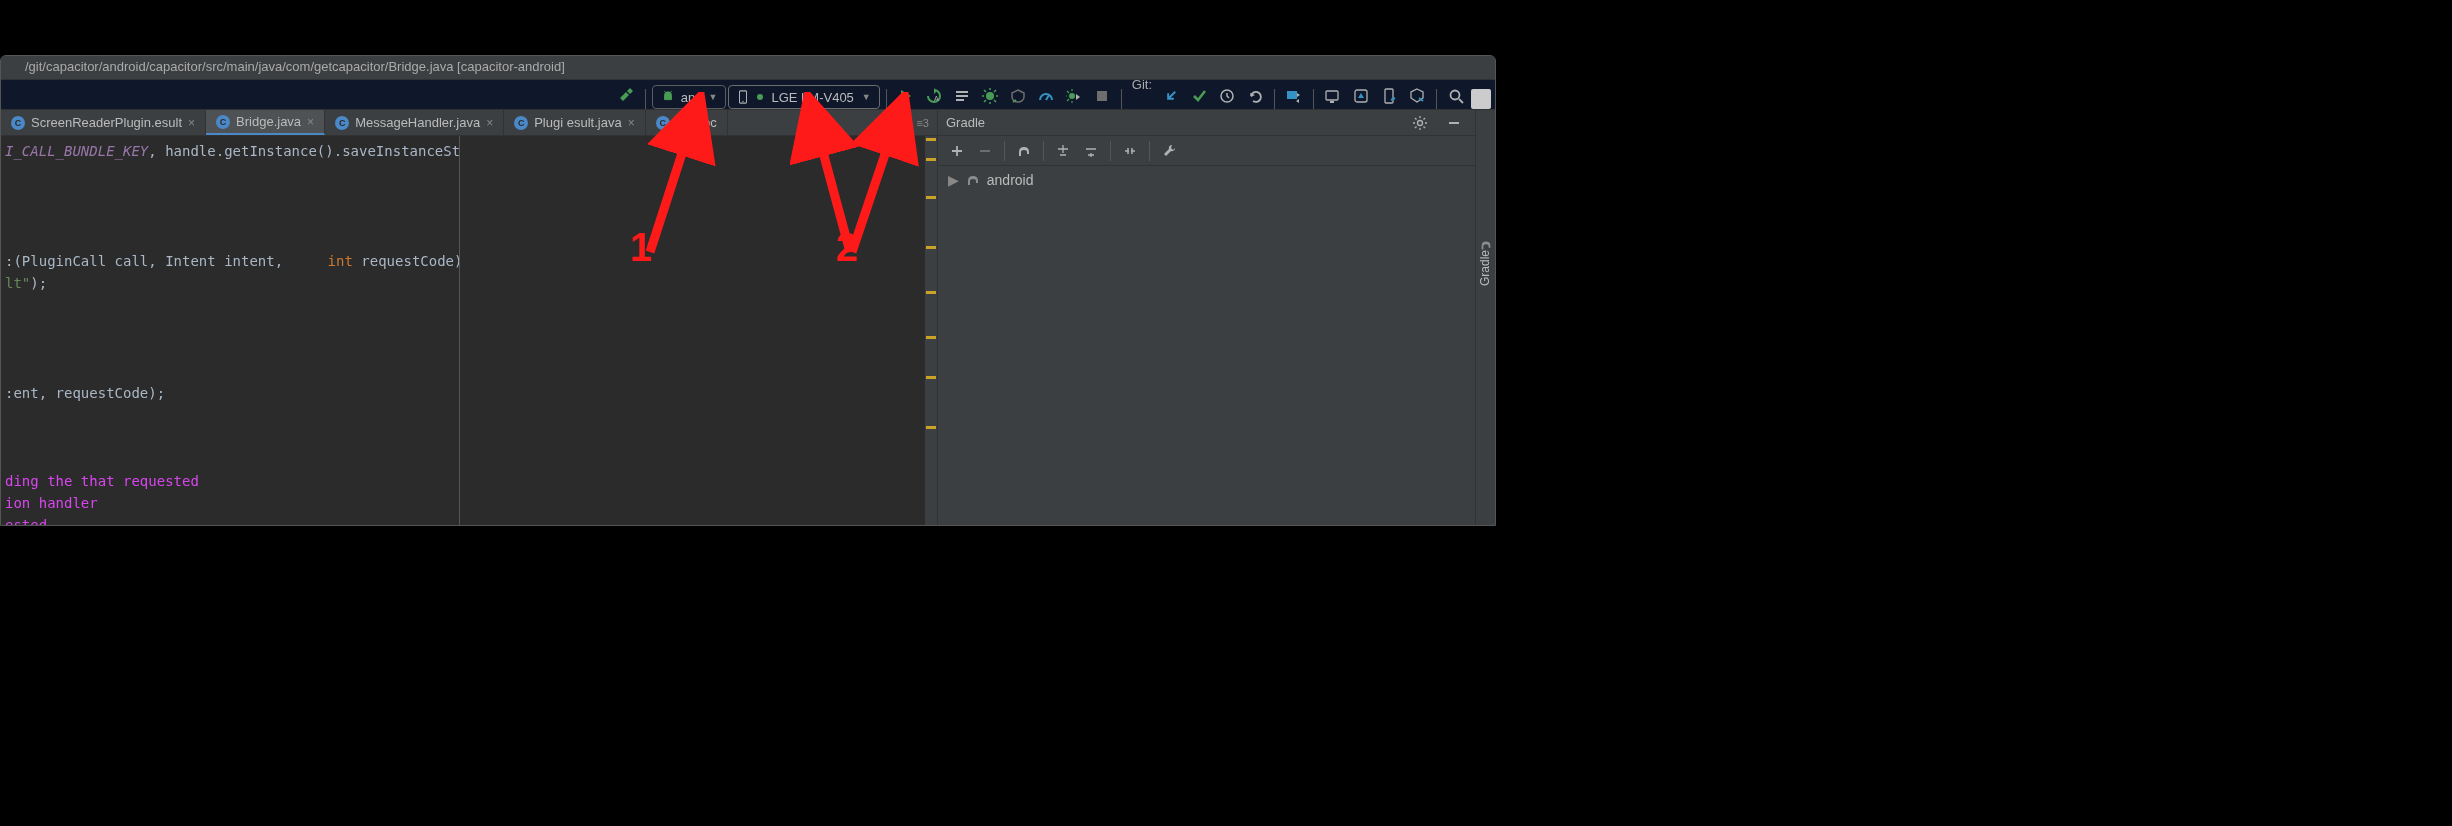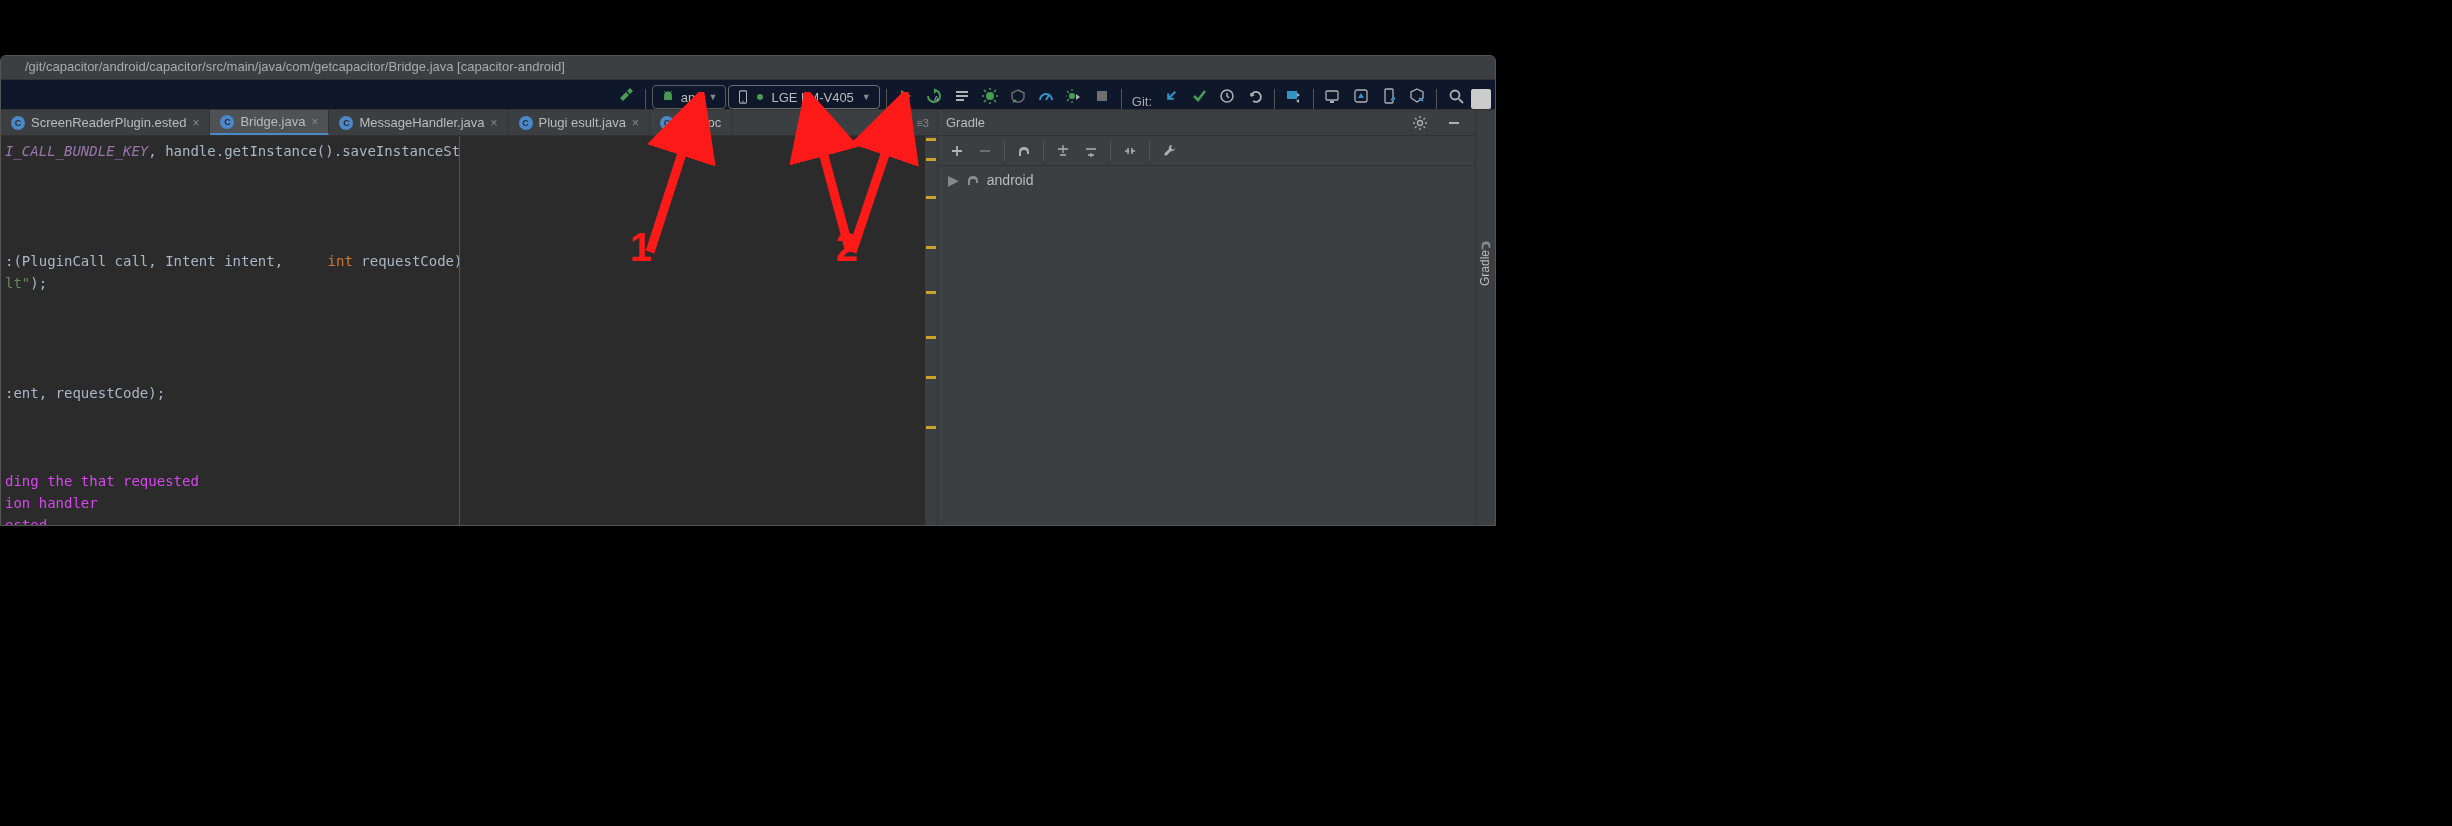--- a/index.html
+++ b/index.html
@@ -65,21 +65,21 @@
   border: 1px solid #5a5d5f;
   border-radius: 4px;
   padding: 2px 8px;
   height: 24px;
   color: #bbb;
   cursor: pointer;
   font-size: 13px;
 }
 .config-box.selected { border-color: #6b6e70; gap: 8px; }
 .dropdown-arrow { font-size: 9px; color: #888; }
-.git-label { color: #aaa; font-size: 13px; margin: 0 4px; }
+.git-label { color: #aaa; font-size: 13px; margin: 17px 4px; }
 .content-row {
   display: flex;
   height: calc(100% - 54px);
 }
 .editor-area {
   flex: 1;
   display: flex;
   flex-direction: column;
   background: #2b2b2b;
   min-width: 0;
@@ -388,21 +388,21 @@
     </div>
     <div class="avatar"></div>
   </div>
 
   <div class="content-row">
 
     <div class="editor-area">
       <div class="tabs">
         <div class="tab">
           <span class="file-icon">C</span>
-          <span>ScreenReaderPlugin.ested</span>
+          <span>ScreenReaderPlugin.esult</span>
           <span class="tab-close">×</span>
         </div>
         <div class="tab active">
           <span class="file-icon">C</span>
           <span>Bridge.java</span>
           <span class="tab-close">×</span>
         </div>
         <div class="tab">
           <span class="file-icon">C</span>
           <span>MessageHandler.java</span>

